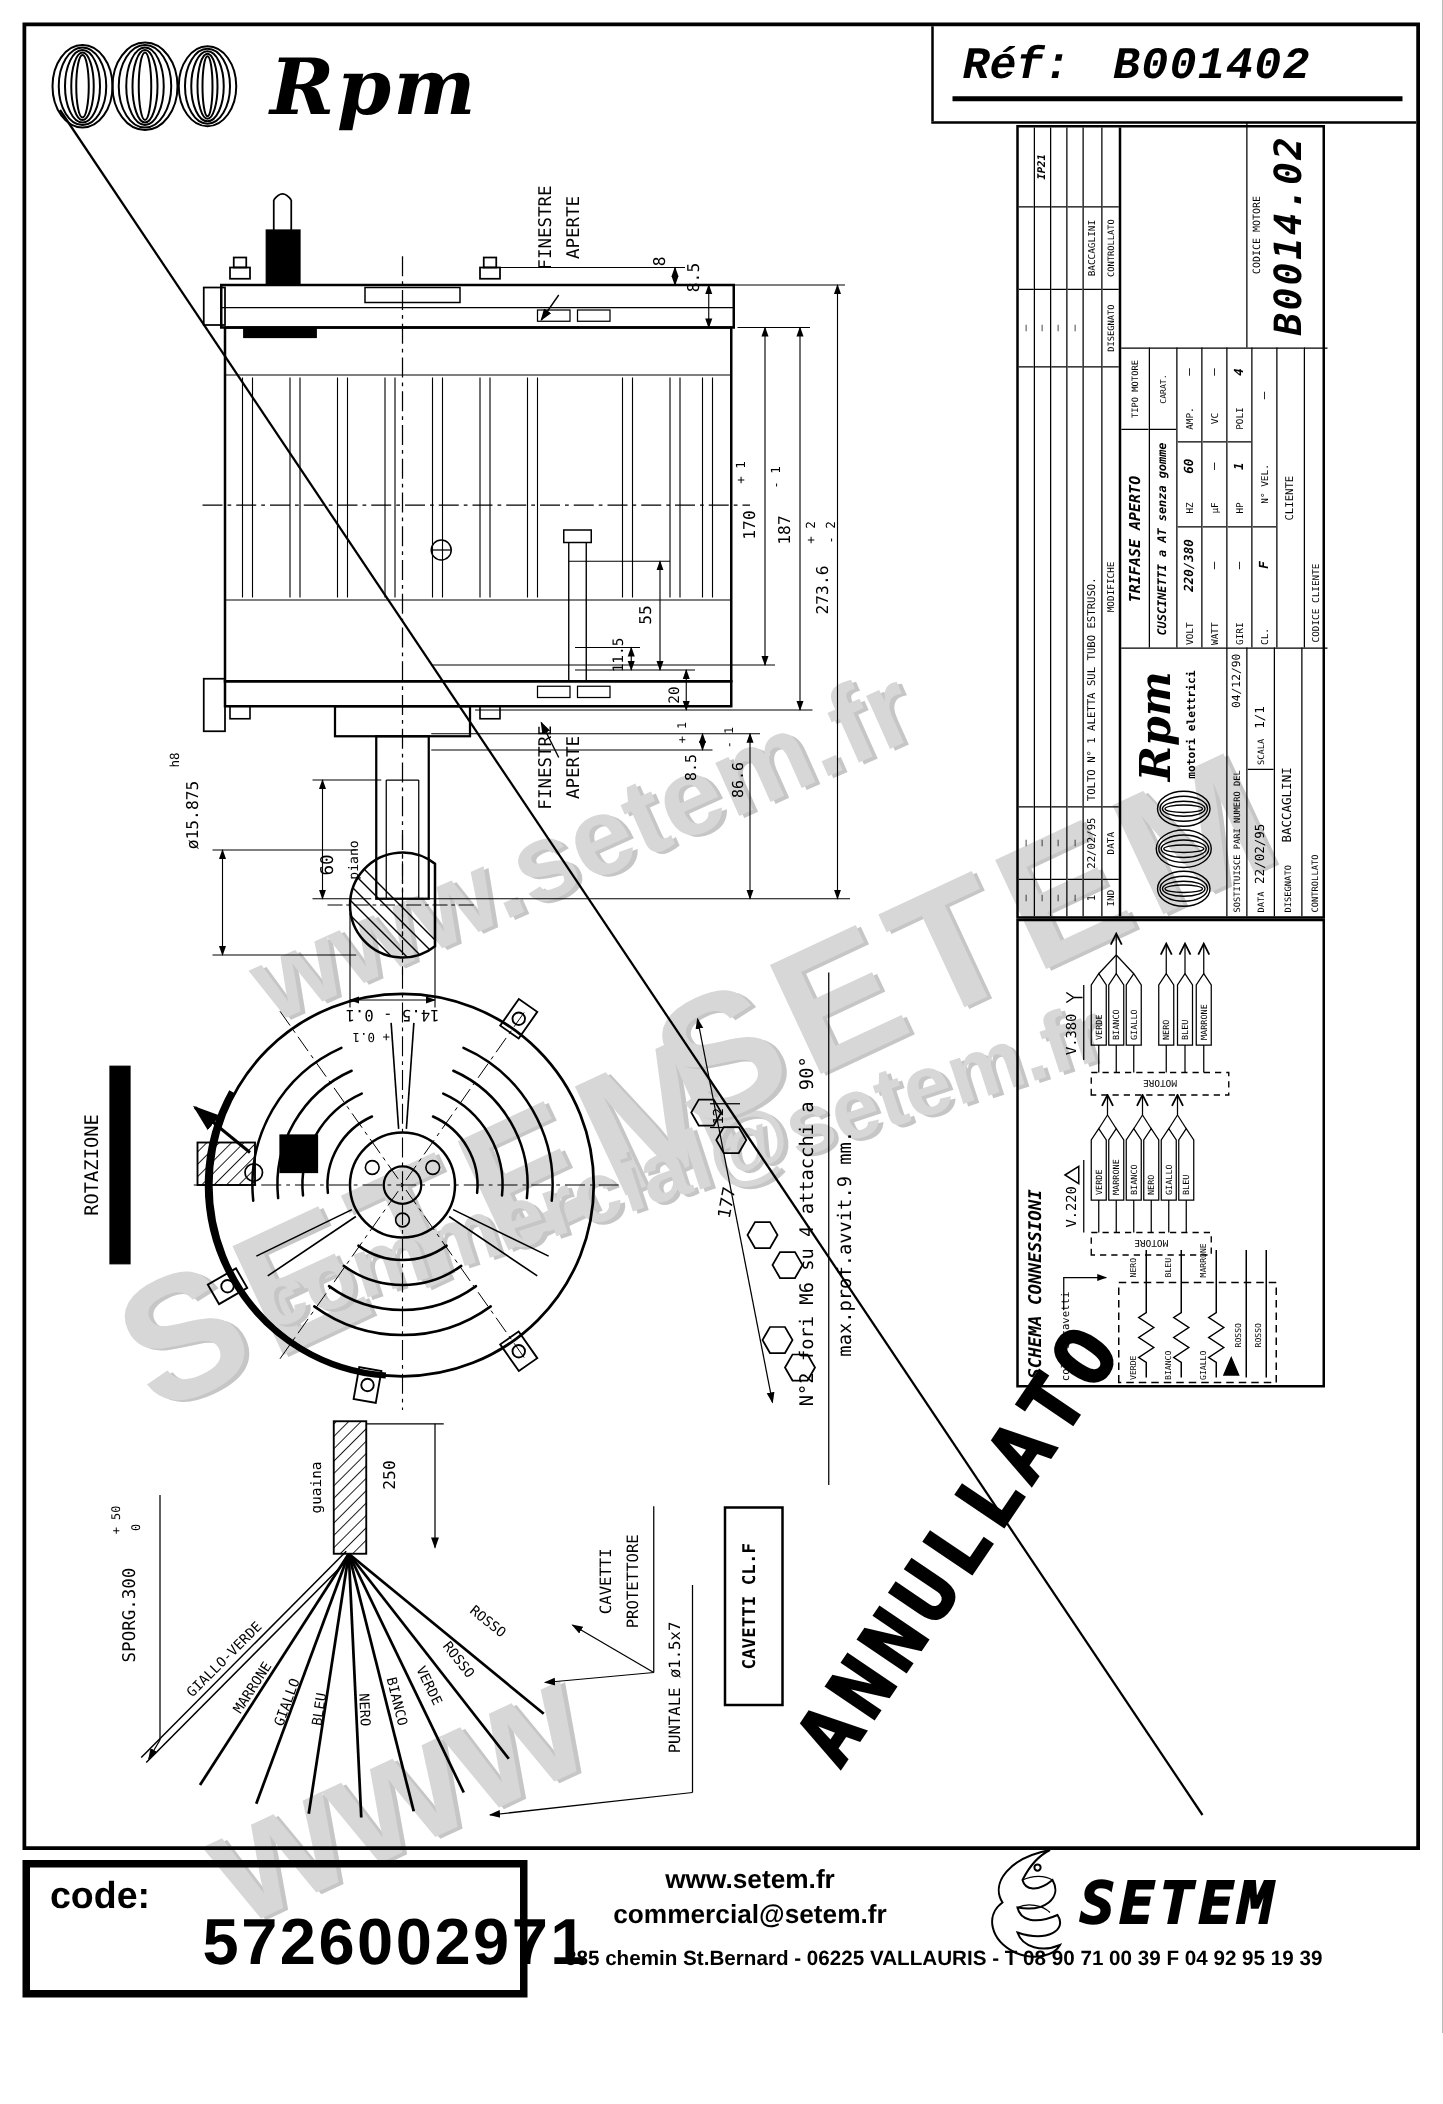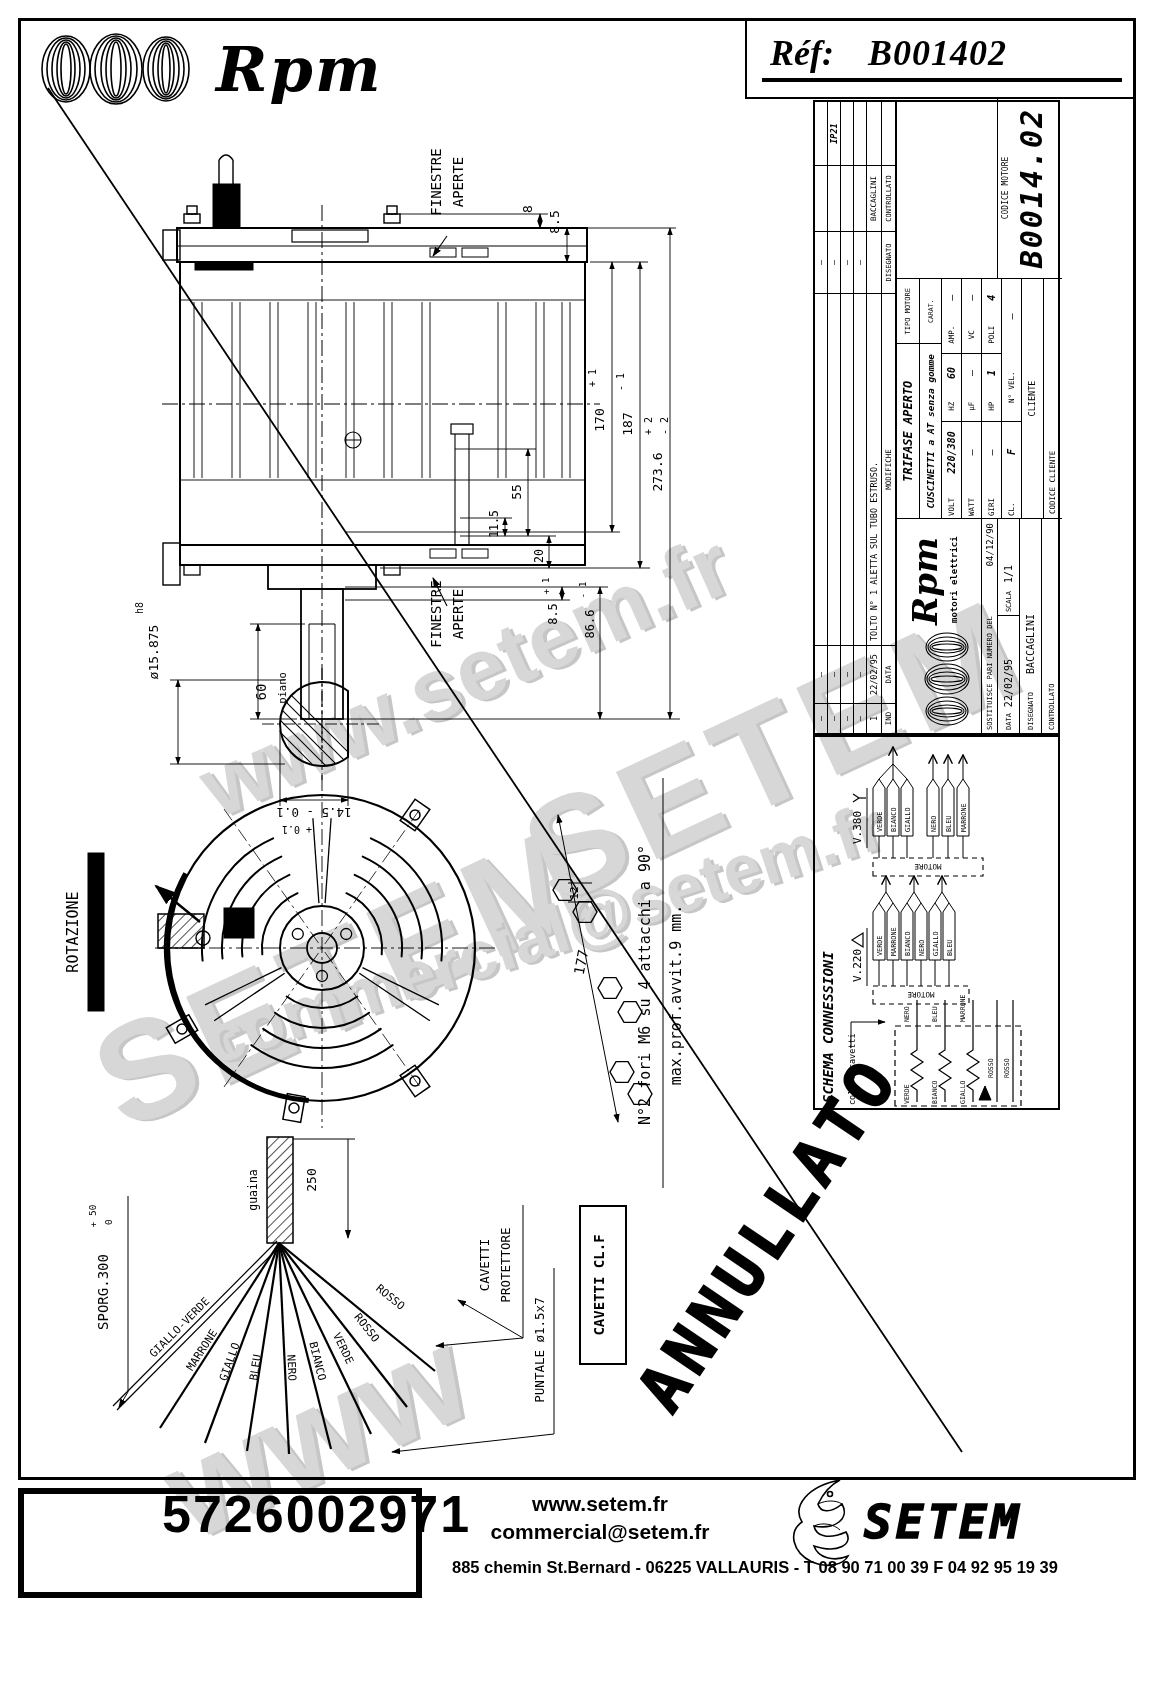--- a/index.html
+++ b/index.html
@@ -56,21 +56,21 @@
             <ellipse cx="128" cy="39" rx="23" ry="32"></ellipse>
             <ellipse cx="128" cy="39" rx="18" ry="30"></ellipse>
             <ellipse cx="128" cy="39" rx="13" ry="28"></ellipse>
             <ellipse cx="128" cy="39" rx="8" ry="26"></ellipse>
             <ellipse cx="128" cy="39" rx="4" ry="24"></ellipse>
           </g>
       </g>
     </svg>
     <span class="serif" style="font-style:italic;font-weight:bold;font-size:62px;margin-left:18px;letter-spacing:2px;">Rpm</span>
   </div>
-  <div class="abs" style="left:762px;top:32px;width:360px;z-index:6;font-family:Liberation Serif, serif;font-weight:bold;font-style:italic;font-size:36px;border-bottom:4px solid #000;padding-bottom:4px;display:flex;">
+  <div class="abs" style="left:762px;top:32px;width:360px;z-index:6;font-family:Liberation Mono, monospace;font-weight:bold;font-style:italic;font-size:36px;border-bottom:4px solid #000;padding-bottom:4px;display:flex;">
     <span style="margin-left:8px;">Réf:</span>
     <span style="margin-left:34px;letter-spacing:1px;">B001402</span>
   </div>
 
   <svg class="abs" style="left:0;top:0;z-index:3;" width="1154" height="1683" viewBox="0 0 1154 1683">
     <defs>
       <marker id="ma" viewBox="0 0 10 10" refX="9" refY="5" markerWidth="9" markerHeight="9" orient="auto-start-reverse">
         <path d="M0,1.5 L10,5 L0,8.5 z"></path>
       </marker>
       <pattern id="hatch" patternUnits="userSpaceOnUse" width="7" height="7" patternTransform="rotate(45)">
@@ -616,20 +616,21 @@
       </g>
     </svg>
   </div>
 
   <svg class="abs" style="left:0;top:0;z-index:8;pointer-events:none;" width="1154" height="1683" viewBox="0 0 1154 1683">
     <line x1="48" y1="88" x2="962" y2="1452" stroke="#000" stroke-width="1.8"></line>
     <text transform="rotate(-56 770 1235)" x="770" y="1255" text-anchor="middle" font-size="64" font-weight="bold" letter-spacing="7" fill="#ffffff" stroke="#000" stroke-width="1.8" font-family="Liberation Sans, sans-serif">ANNULLATO</text>
   </svg>
 
   <div class="abs" style="left:18px;top:1488px;width:404px;height:110px;border:6px solid #000;z-index:6;box-sizing:border-box;font-family:'Liberation Sans',sans-serif;">
+    <div style="font-size:30px;font-weight:bold;margin:6px 0 0 16px;">code:</div>
     <div style="font-size:52px;font-weight:bold;letter-spacing:2px;margin:-10px 0 0 138px;">5726002971</div>
   </div>
   <div class="abs" style="left:450px;top:1492px;width:300px;text-align:center;z-index:6;font-family:'Liberation Sans',sans-serif;font-weight:bold;">
     <div style="font-size:21px;">www.setem.fr</div>
     <div style="font-size:21px;margin-top:4px;">commercial@setem.fr</div>
   </div>
   <div class="abs" style="left:452px;top:1558px;width:600px;z-index:6;font-family:'Liberation Sans',sans-serif;font-size:16.5px;font-weight:600;white-space:nowrap;">885 chemin St.Bernard  -  06225 VALLAURIS  -  T 08 90 71 00 39   F 04 92 95 19 39</div>
   <div class="abs" style="left:778px;top:1472px;z-index:6;">
     <svg width="270" height="100" viewBox="0 0 270 100">
       <g fill="none" stroke="#000" stroke-width="1.6">

